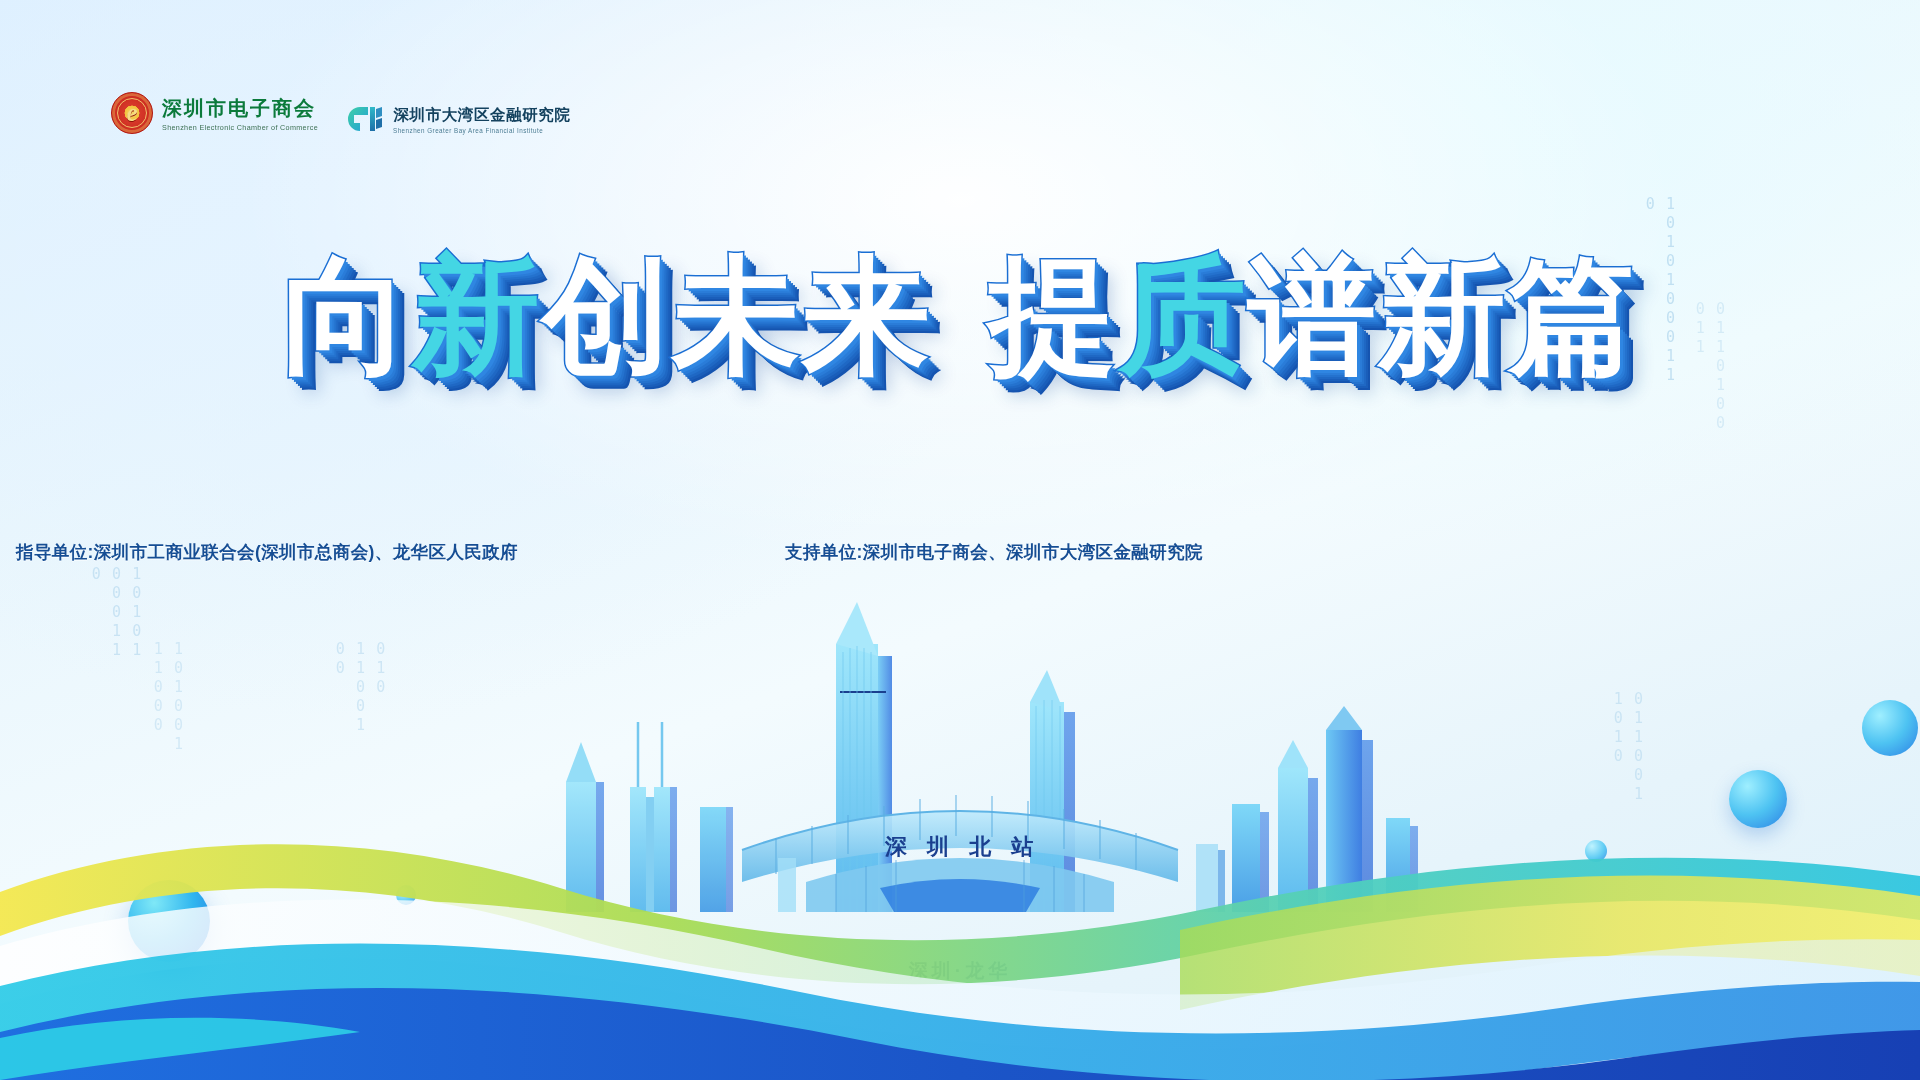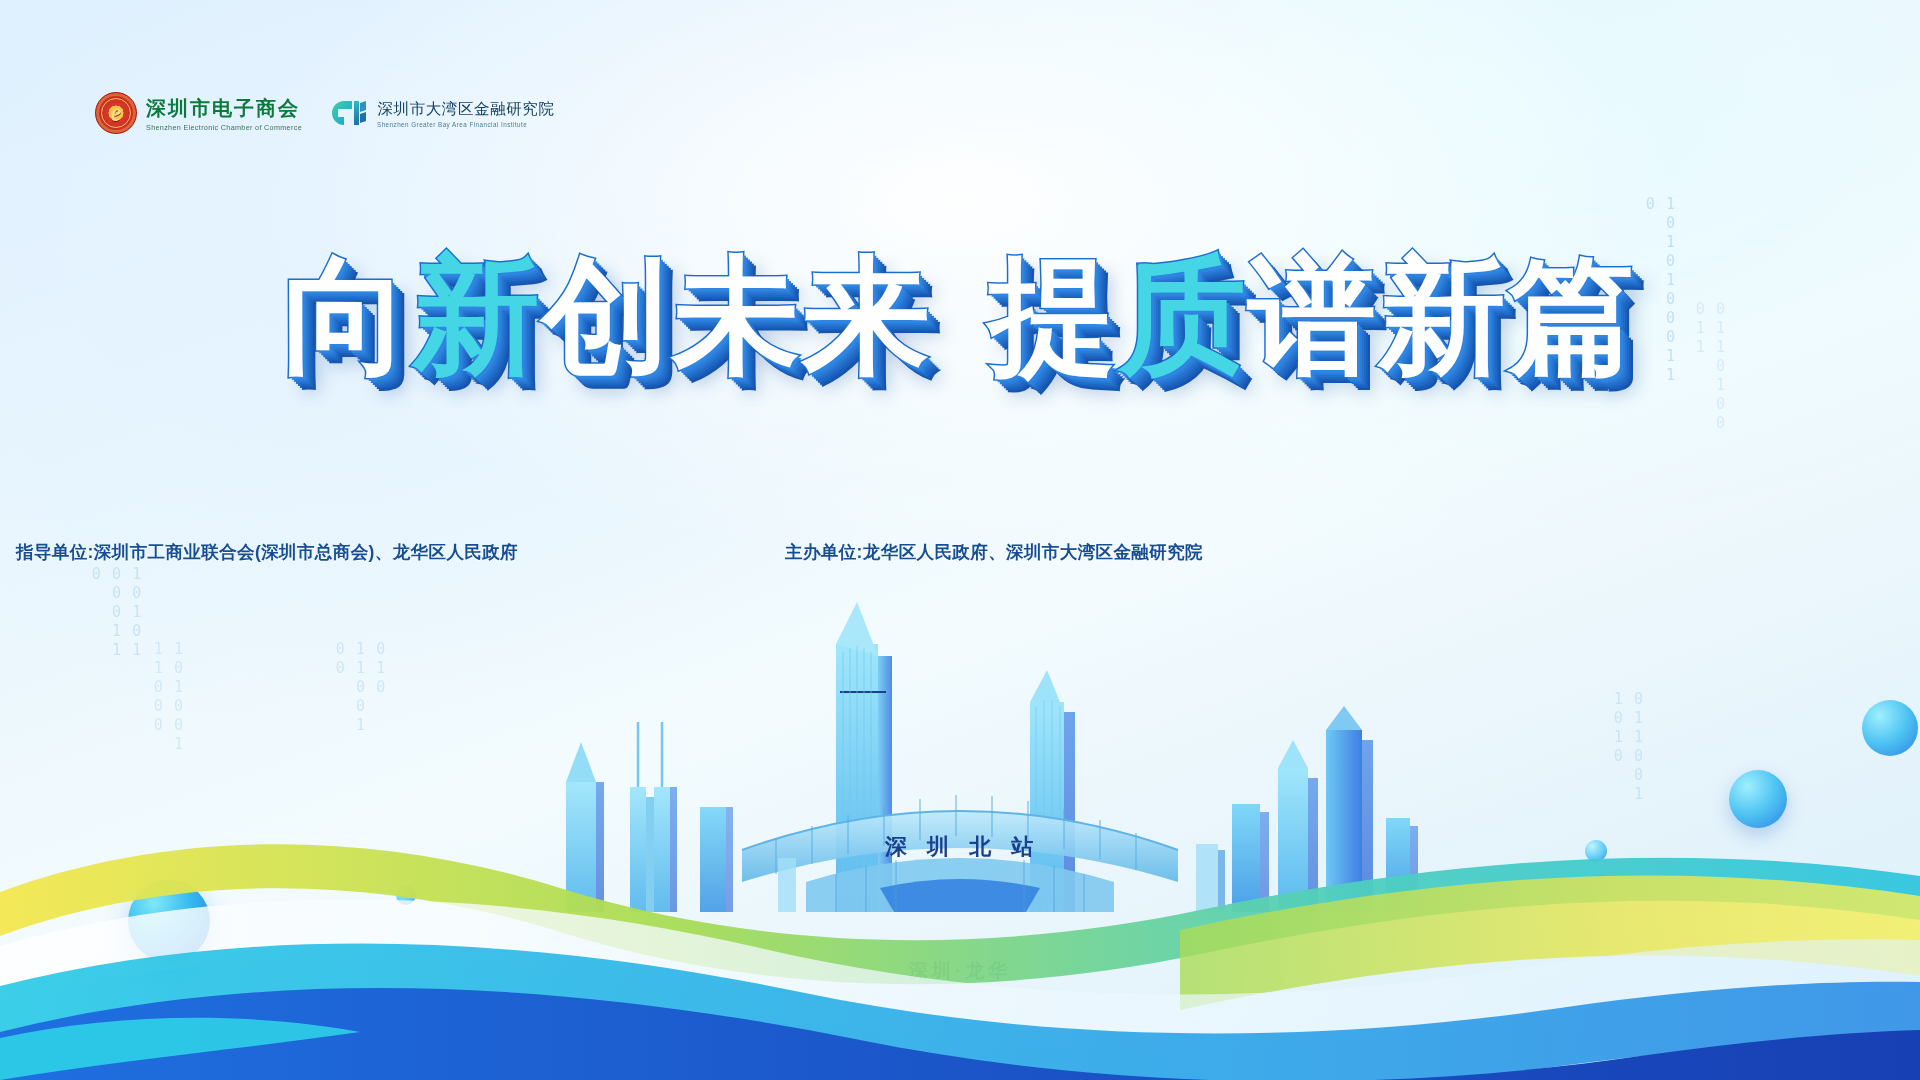--- a/index.html
+++ b/index.html
@@ -56,22 +56,22 @@
          box-shadow:0 8px 18px rgba(30,110,210,.26); }
   .sp3 { left:1585px; top:840px; width:22px; height:22px;
          background:radial-gradient(circle at 32% 28%, #bff3ff 0%, #62cdf4 55%, #3b8fe8 100%); }
   .sp4 { left:396px; top:885px; width:20px; height:20px;
          background:radial-gradient(circle at 32% 28%, #bff3ff 0%, #62cdf4 55%, #3b8fe8 100%); }
   .sp5 { left:1862px; top:700px; width:56px; height:56px;
          background:radial-gradient(circle at 32% 28%, #9fefff 0%, #4ec3f2 50%, #2b7fe4 100%); }
 
   
   .logoBar {
-    position:absolute; left:95px; top:92px;
-    display:flex; align-items:center; gap:20px;
+    position:absolute; left:111px; top:92px;
+    display:flex; align-items:flex-end; gap:20px;
   }
   .logoGroup { display:flex; align-items:center; gap:9px; }
   .secc-seal {
     width:42px; height:42px; border-radius:50%; flex:none;
     background:
       radial-gradient(circle at 50% 50%, #f6d76a 0%, #f2c23c 26%, #d7392a 27%, #c01f16 100%);
     border:1.5px solid #b3170f;
     position:relative;
     box-shadow:inset 0 0 0 3px rgba(246,215,106,.35);
   }
@@ -94,21 +94,21 @@
   }
   .logo-en {
     font-size:7.5px; letter-spacing:.35px; color:#3b6f52; white-space:nowrap;
     transform:scale(.96); transform-origin:left center;
   }
   .gbi-mark {
     width:40px; height:30px; flex:none; position:relative;
   }
   .gbi-cn {
     font-family:"Liberation Serif","DejaVu Serif",serif;
-    font-size:15.5px; font-weight:normal; letter-spacing:.6px;
+    font-size:15.5px; font-weight:bold; letter-spacing:.6px;
     color:#14425f; white-space:nowrap;
   }
   .gbi-en {
     font-size:6.6px; letter-spacing:.5px; color:#4a7b92; white-space:nowrap;
     transform:scale(.95); transform-origin:left center;
   }
 
   
   .titleWrap {
     position:absolute; left:0; right:0; top:252px;
@@ -274,21 +274,21 @@
       <span class="ch">篇</span>
     </div>
   </div>
 
 
   <div class="orgBlock">
     <div class="orgInner">
       <div class="orgLine">指导单位:深圳市工商业联合会(深圳市总商会)、龙华区人民政府</div>
     </div>
     <div class="orgInner">
-      <div class="orgLine">主办单位:龙华区人民政府、深圳市大湾区金融研究院</div>
+      <div class="orgLine">支持单位:深圳市电子商会、深圳市大湾区金融研究院</div>
     </div>
   </div>
 
   <svg class="city" viewBox="0 0 1920 330" preserveAspectRatio="none">
     <defs>
       <linearGradient id="twrA" x1="0" y1="0" x2="0" y2="1">
         <stop offset="0" stop-color="#9fe6fb"></stop>
           <stop offset="1" stop-color="#5ab9ee"></stop>
       </linearGradient>
       <linearGradient id="twrB" x1="0" y1="0" x2="0" y2="1">

